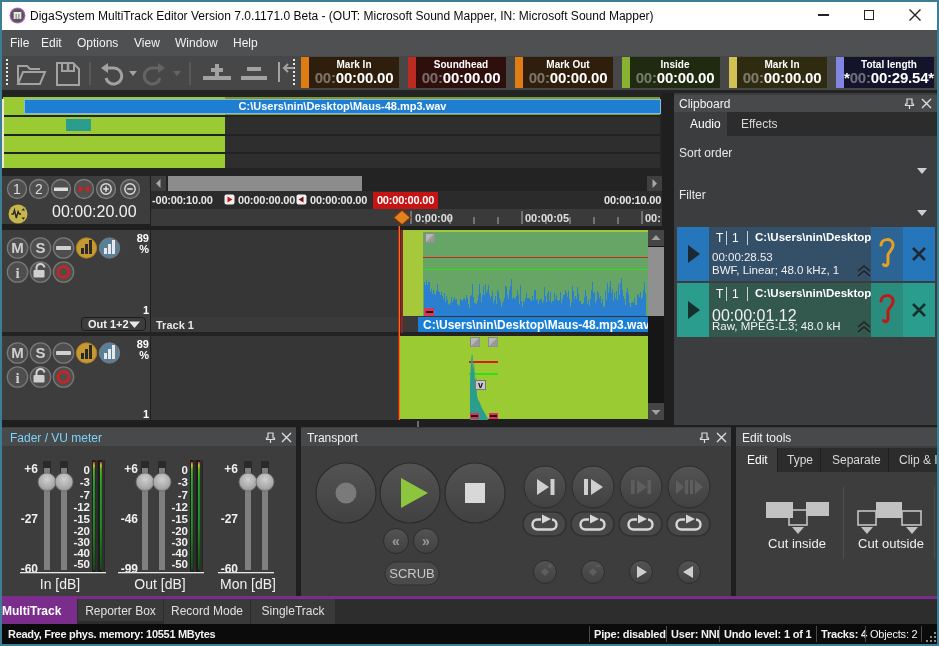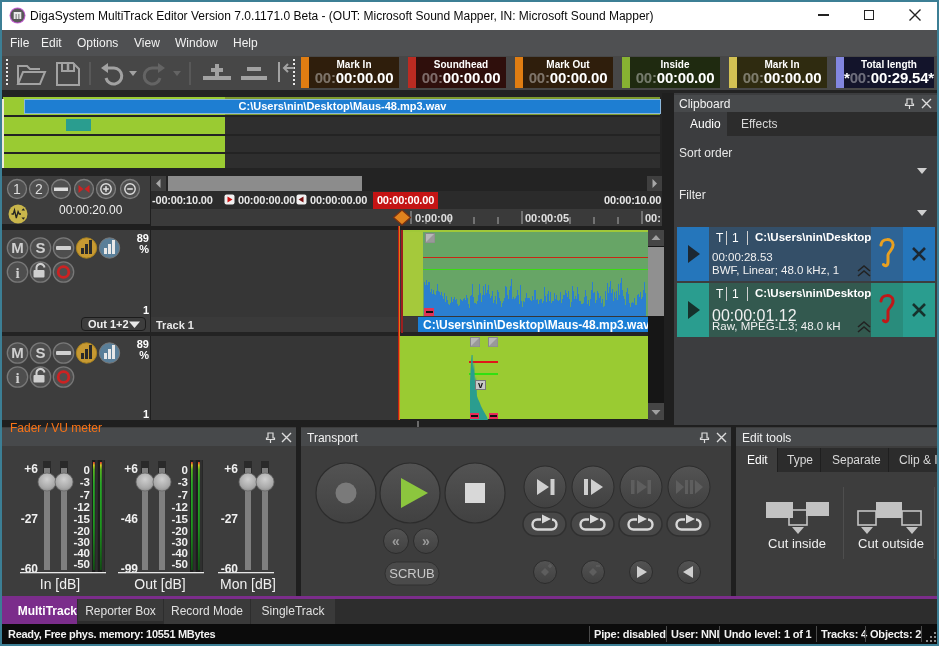--- a/index.html
+++ b/index.html
@@ -149,21 +149,21 @@
     <circle cx="104" cy="13" r="5.2" fill="none" stroke="#ddd" stroke-width="1.4"></circle>
     <rect x="101.2" y="12.2" width="5.6" height="1.6" fill="#ddd"></rect>
     <rect x="103.2" y="10.2" width="1.6" height="5.6" fill="#ddd"></rect>
     <circle cx="128" cy="13" r="5.2" fill="none" stroke="#ddd" stroke-width="1.4"></circle>
     <rect x="125.2" y="12.2" width="5.6" height="1.6" fill="#ddd"></rect>
     <circle cx="16" cy="38" r="9.5" fill="#c9b64b"></circle>
     <path d="M9.5 38 l1.8 0 l1.2 -4 l1.8 8 l1.8 -6.5 l1.2 2.5 l1.7 0" stroke="#222" stroke-width="1.3" fill="none"></path>
     <path d="M19.5 34.5 l1.8 -2.2 l1.8 2.2 Z M19.5 41.5 l1.8 2.2 l1.8 -2.2 Z" fill="#222"></path>
   </g>
 </svg>
-<div class="abs" style="left:59px;top:203px;font-size:12px;color:#f0f0f0">00:00:20.00</div>
+<div class="abs" style="left:52px;top:203px;font-size:16px;color:#f0f0f0">00:00:20.00</div>
 
 <div class="abs" style="left:151px;top:176px;width:511px;height:15px;background:#232323"></div>
 <div class="abs" style="left:151px;top:176px;width:15px;height:15px;background:#3f3f3f"></div>
 <svg class="abs" style="left:151px;top:176px" width="15" height="15">
       <path d="M9.5 3 L5 7.5 L9.5 12 Z" fill="#a8a8a8"></path>
     </svg>
 <div class="abs" style="left:168px;top:176px;width:194px;height:15px;background:#8c8c8c"></div>
 <div class="abs" style="left:647px;top:176px;width:15px;height:15px;background:#3f3f3f"></div>
 <svg class="abs" style="left:647px;top:176px" width="15" height="15">
       <path d="M5.5 3 L10 7.5 L5.5 12 Z" fill="#a8a8a8"></path>
@@ -373,21 +373,21 @@
 <div class="abs" style="left:712px;top:307px;font-size:16px;color:#f0f0f0">00:00:01.12</div>
 <div class="abs" style="left:712px;top:320px;font-size:11.5px;color:#f0f0f0;white-space:nowrap;width:157px;overflow:hidden">Raw, MPEG-L.3; 48.0 kH</div>
 <svg class="abs" style="left:856px;top:320px" width="16" height="14">
       <path d="M2 7 L8 2 L14 7 M2 12 L8 7 L14 12" stroke="#222" stroke-width="1.6" fill="none"></path>
     </svg>
 <svg class="abs" style="left:876px;top:292px" width="24" height="36" viewBox="0 0 24 36">
       <path d="M5 9 C6 2 16 2 17 8 C18 13 13 15 12 19 L12 26 C12 30 9 30.5 7.5 28.5" stroke="#c01818" stroke-width="3" fill="none" stroke-linecap="round"></path>
     </svg>
 <div class="abs" style="left:2px;top:427px;width:294px;height:169px;background:#3d3d3d"></div>
 <div class="abs" style="left:2px;top:428px;width:294px;height:18px;background:#47494b"></div>
-<div class="abs" style="left:10px;top:421px;font-size:12px;color:#f97316">Fader / VU meter</div>
+<div class="abs" style="left:10px;top:431px;font-size:12px;color:#7dd3fc">Fader / VU meter</div>
 <svg class="abs" style="left:264px;top:432px" width="12" height="12">
       <path d="M4 1 L9 1 L9 6 L10.5 6 L10.5 7.5 L2.5 7.5 L2.5 6 L4 6 Z M6.5 7.5 L6.5 11" stroke="#ddd" stroke-width="1.2" fill="none"></path>
     </svg>
 <svg class="abs" style="left:281px;top:432px" width="11" height="11">
       <path d="M1 1 L10 10 M10 1 L1 10" stroke="#ddd" stroke-width="1.4"></path>
     </svg>
 <svg class="abs" style="left:2px;top:446px" width="294" height="149" viewBox="0 0 294 149">
   <defs>
     <linearGradient id="vu" x1="0" y1="0" x2="0" y2="1">
       <stop offset="0" stop-color="#e03030"></stop>
@@ -581,36 +581,36 @@
     <rect x="122" y="39" width="18" height="14" fill="none" stroke="#c2c2c2" stroke-width="1.6"></rect>
     <rect x="140" y="30" width="26" height="16"></rect>
     <rect x="166" y="39" width="19" height="14" fill="none" stroke="#c2c2c2" stroke-width="1.6"></rect>
     <path d="M125 55 L137 55 L131 62 Z"></path>
     <path d="M170 55 L182 55 L176 62 Z"></path>
   </g>
   <text x="155" y="76" font-size="13" fill="#f0f0f0" text-anchor="middle" font-family="Liberation Sans">Cut outside</text>
 </svg>
 <div class="abs" style="left:2px;top:596px;width:935px;height:3px;background:#7b2d8b"></div>
 <div class="abs" style="left:2px;top:599px;width:935px;height:25px;background:#2d2d2d"></div>
-<div class="abs" style="left:2px;top:599px;width:75px;height:25px;background:#7b2d8b;color:#fff;font-size:12px;font-weight:bold;text-align:right;line-height:24px">MultiTrack</div>
+<div class="abs" style="left:2px;top:599px;width:75px;height:25px;background:#7b2d8b;color:#fff;font-size:12px;font-weight:bold;text-align:left;line-height:24px">MultiTrack</div>
 <div class="abs" style="left:78px;top:599px;width:85px;height:22px;background:#3a3a3a;color:#e0e0e0;font-size:12px;text-align:center;line-height:24px">Reporter Box</div>
 <div class="abs" style="left:164px;top:599px;width:86px;height:26px;background:#3a3a3a;color:#e0e0e0;font-size:12px;text-align:center;line-height:24px">Record Mode</div>
 <div class="abs" style="left:251px;top:599px;width:84px;height:25px;background:#3a3a3a;color:#e0e0e0;font-size:12px;text-align:center;line-height:24px">SingleTrack</div>
 <div class="abs" style="left:2px;top:624px;width:935px;height:20px;background:#0b0b0b"></div>
 <div class="abs" style="left:8px;top:628px;font-size:11px;font-weight:bold;letter-spacing:-0.3px;color:#f2f2f2">Ready, Free phys. memory: 10551 MBytes</div>
 <div class="abs" style="left:589px;top:626px;width:1px;height:16px;background:#4a4a4a"></div>
 <div class="abs" style="left:594px;top:628px;font-size:11px;font-weight:bold;letter-spacing:-0.2px;color:#f2f2f2">Pipe: disabled</div>
 <div class="abs" style="left:666px;top:626px;width:1px;height:16px;background:#4a4a4a"></div>
 <div class="abs" style="left:671px;top:628px;font-size:11px;font-weight:bold;letter-spacing:-0.2px;color:#f2f2f2">User: NNI</div>
 <div class="abs" style="left:719px;top:626px;width:1px;height:16px;background:#4a4a4a"></div>
 <div class="abs" style="left:724px;top:628px;font-size:11px;font-weight:bold;letter-spacing:-0.2px;color:#f2f2f2">Undo level: 1 of 1</div>
 <div class="abs" style="left:816px;top:626px;width:1px;height:16px;background:#4a4a4a"></div>
 <div class="abs" style="left:821px;top:628px;font-size:11px;font-weight:bold;letter-spacing:-0.2px;color:#f2f2f2">Tracks: 4</div>
 <div class="abs" style="left:865px;top:626px;width:1px;height:16px;background:#4a4a4a"></div>
-<div class="abs" style="left:870px;top:628px;font-size:11px;font-weight:bold;letter-spacing:-0.2px;color:#f2f2f2">Objects: 2</div>
+<div class="abs" style="left:870px;top:628px;font-size:11px;font-weight:normal;letter-spacing:-0.2px;color:#f2f2f2">Objects: 2</div>
 <div class="abs" style="left:921px;top:626px;width:1px;height:16px;background:#4a4a4a"></div>
 <svg class="abs" style="left:926px;top:632px" width="11" height="11">
       <g fill="#8a8a8a">
         <rect x="8" y="0" width="2" height="2"></rect>
         <rect x="8" y="4" width="2" height="2"></rect>
         <rect x="8" y="8" width="2" height="2"></rect>
         <rect x="4" y="4" width="2" height="2"></rect>
         <rect x="4" y="8" width="2" height="2"></rect>
         <rect x="0" y="8" width="2" height="2"></rect>
       </g>

